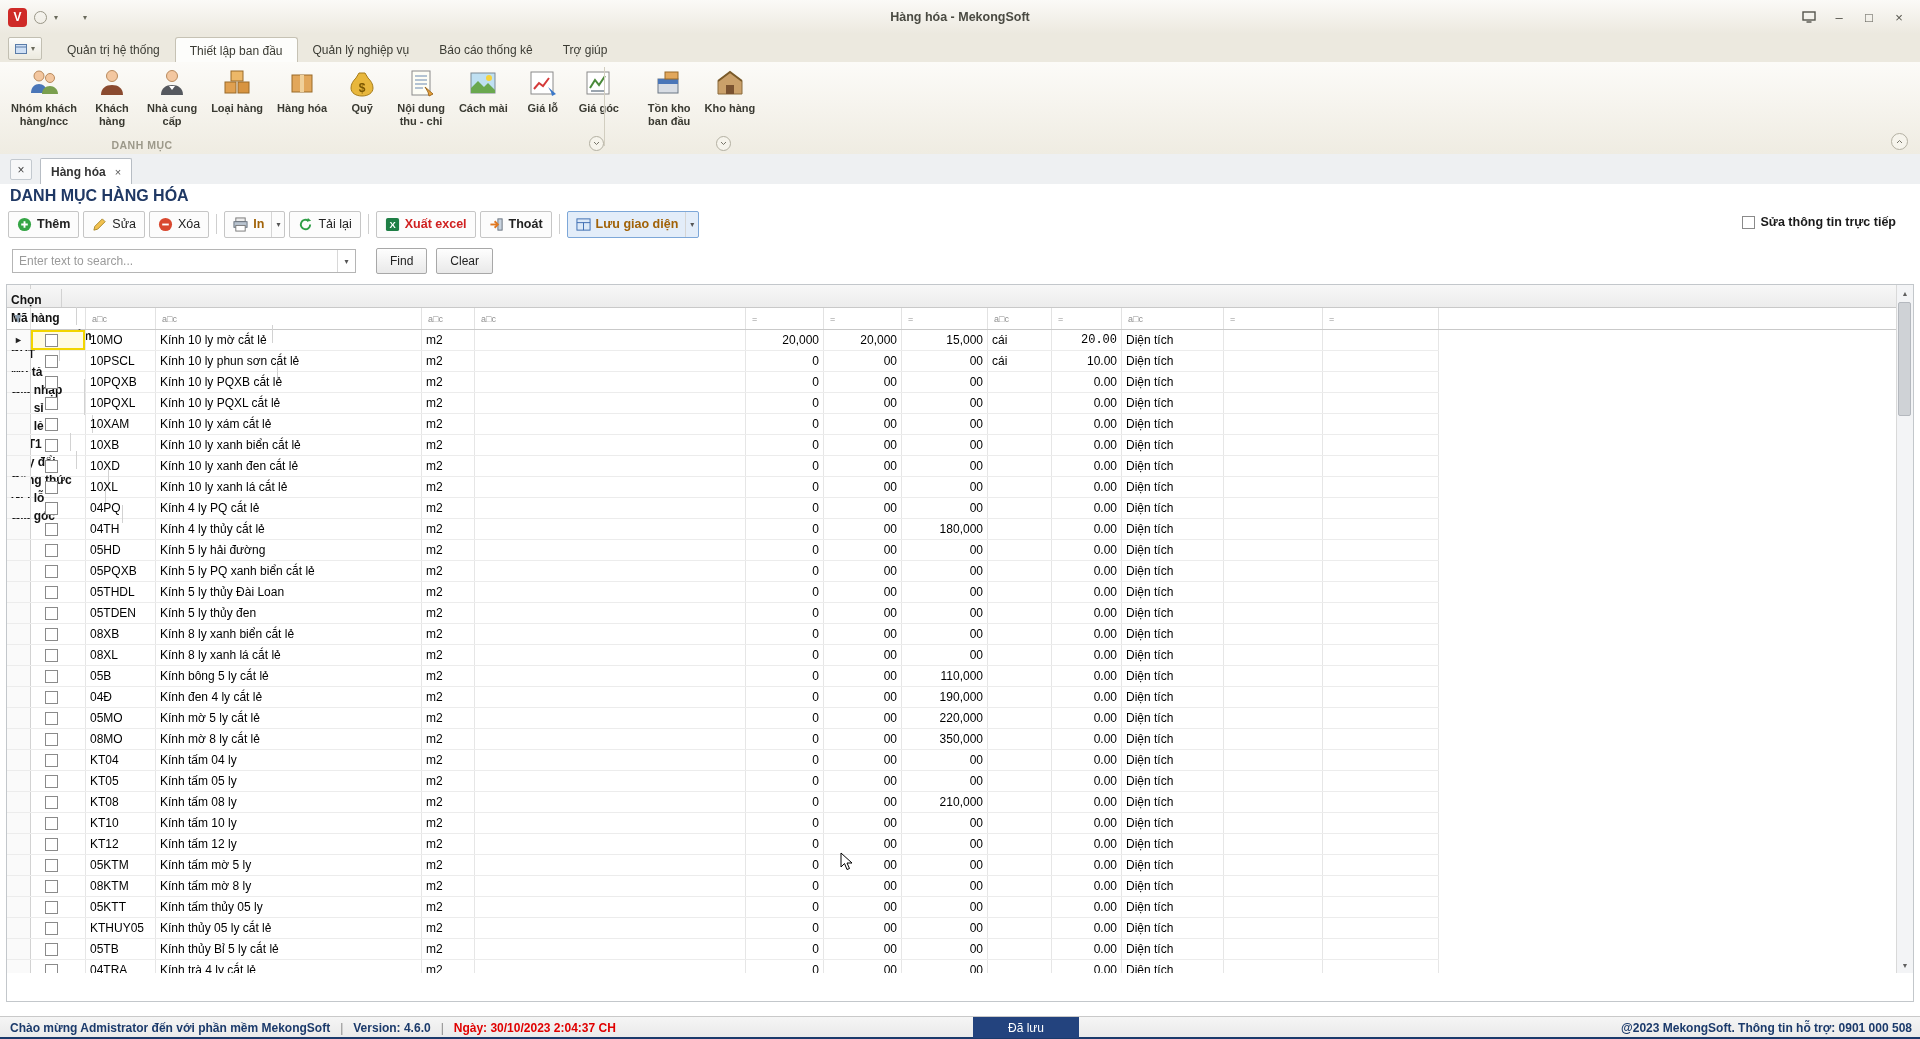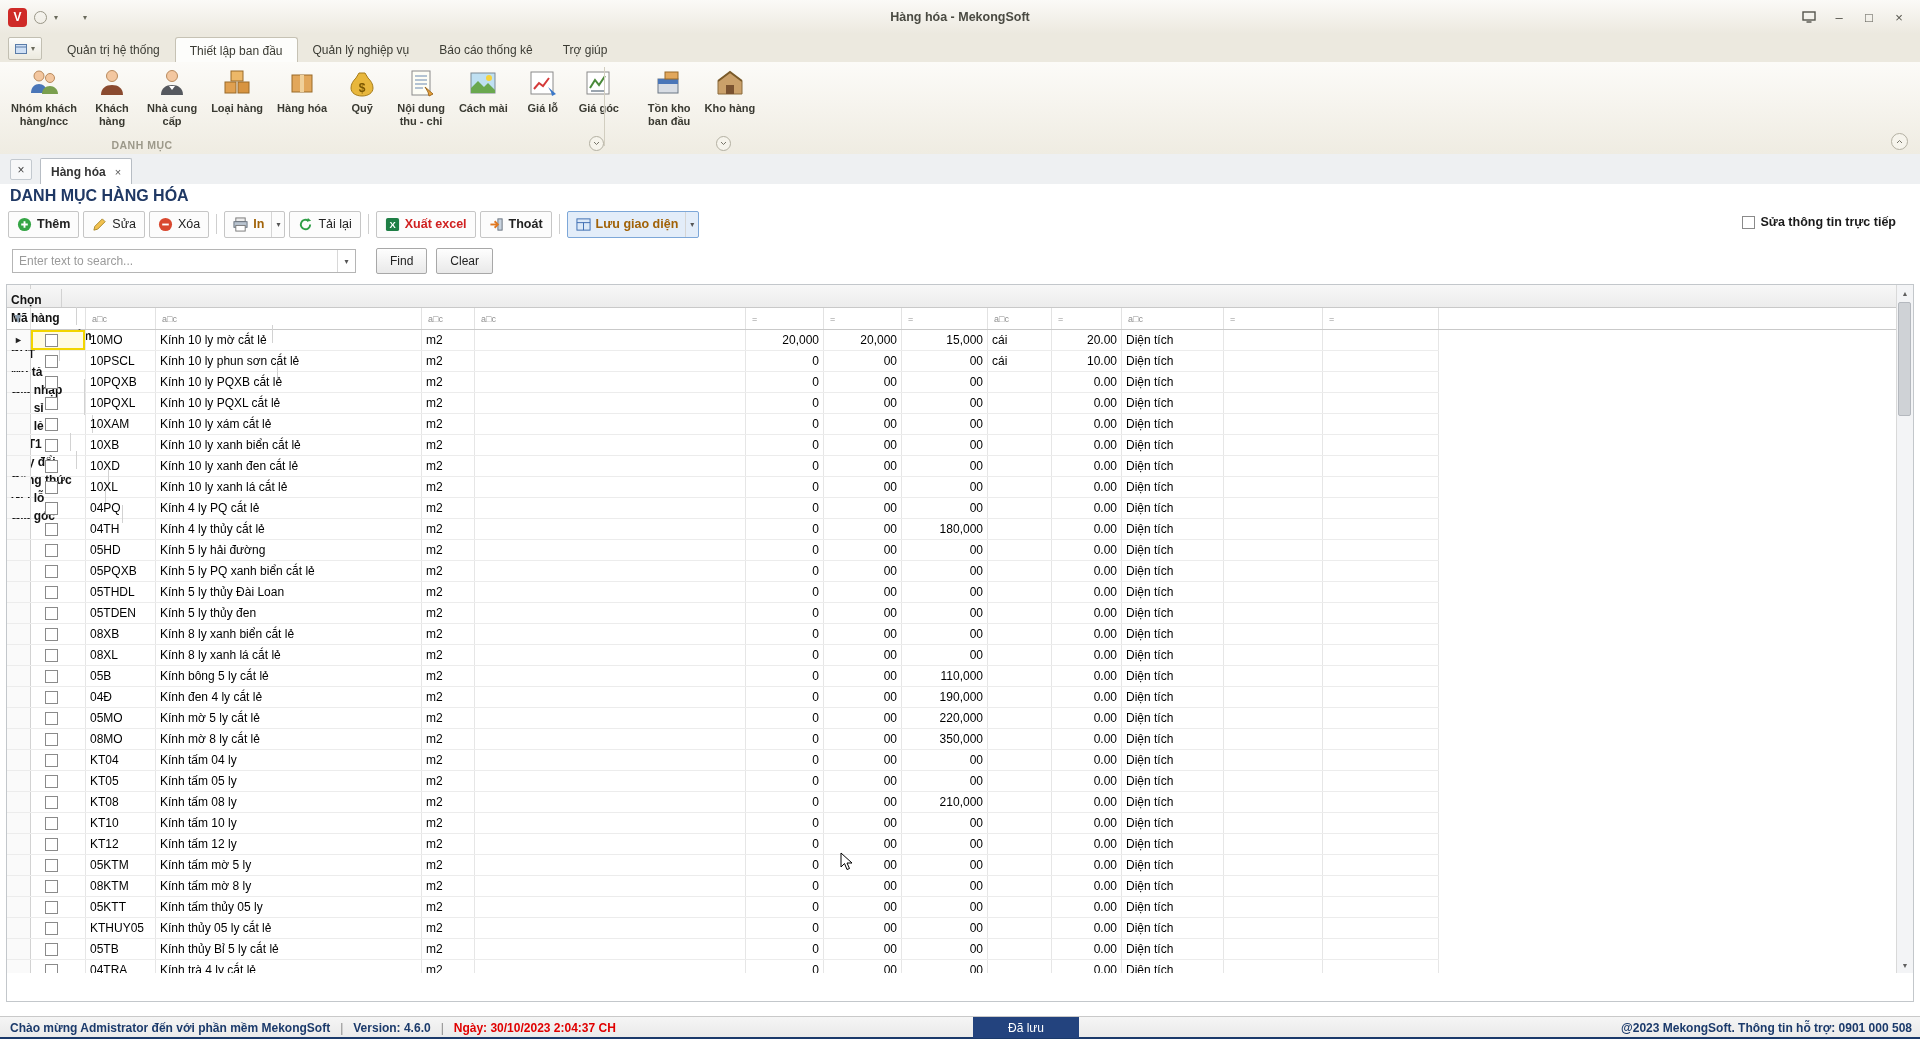--- a/index.html
+++ b/index.html
@@ -488,21 +488,21 @@
                 <span class="cb13"></span>
               </div>
               <div class="gcell" style="width: 70px;">10MO</div>
               <div class="gcell" style="width: 266px;">Kính 10 ly mờ cắt lẻ</div>
               <div class="gcell" style="width: 53px;">m2</div>
               <div class="gcell" style="width: 271px;"></div>
               <div class="gcell num" style="width: 78px;">20,000</div>
               <div class="gcell num" style="width: 78px;">20,000</div>
               <div class="gcell num" style="width: 86px;">15,000</div>
               <div class="gcell" style="width: 64px;">cái</div>
-              <div class="gcell num" style="width: 70px;">20.00</div>
+              <div class="gcell num" style="width: 70px; font-family: Liberation Mono, monospace;">20.00</div>
               <div class="gcell" style="width: 102px;">Diện tích</div>
               <div class="gcell" style="width: 99px;"></div>
               <div class="gcell" style="width: 116px;"></div>
             </div>
             <div class="grow">
               <div class="rowsel"></div>
               <div class="gcell cbcell" style="width: 55px;">
                 <span class="cb13"></span>
               </div>
               <div class="gcell" style="width: 70px;">10PSCL</div>

